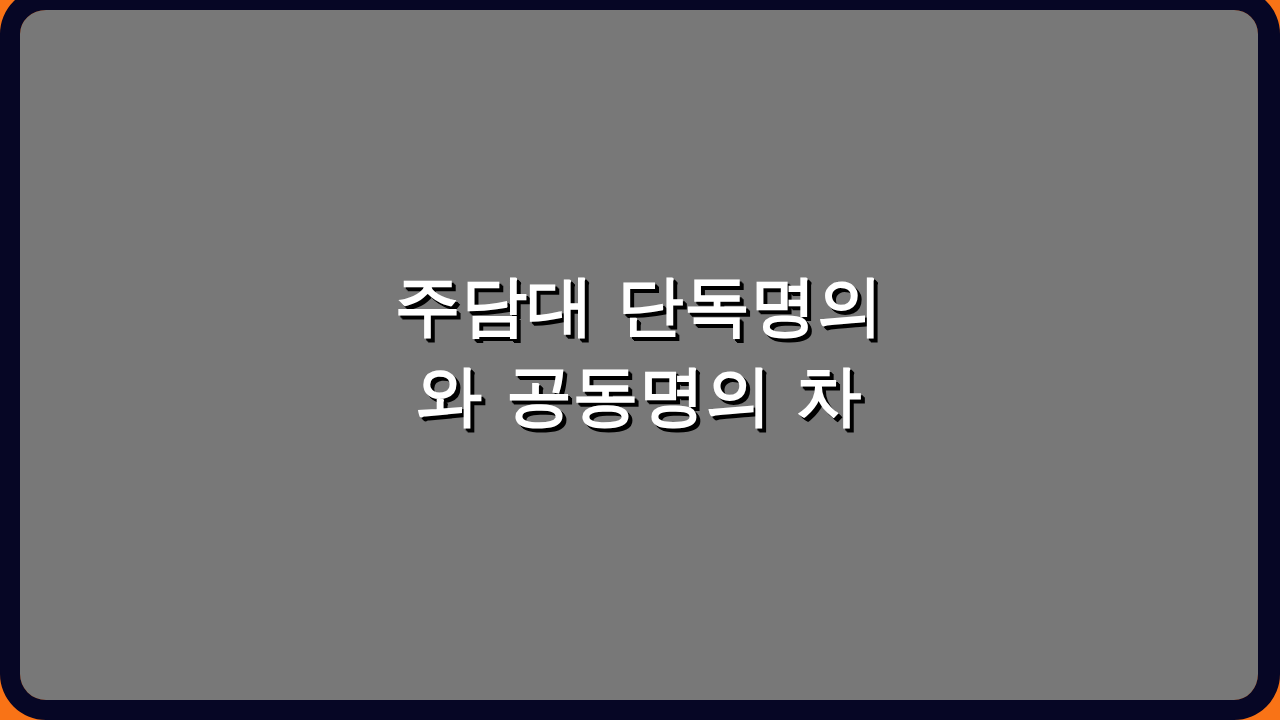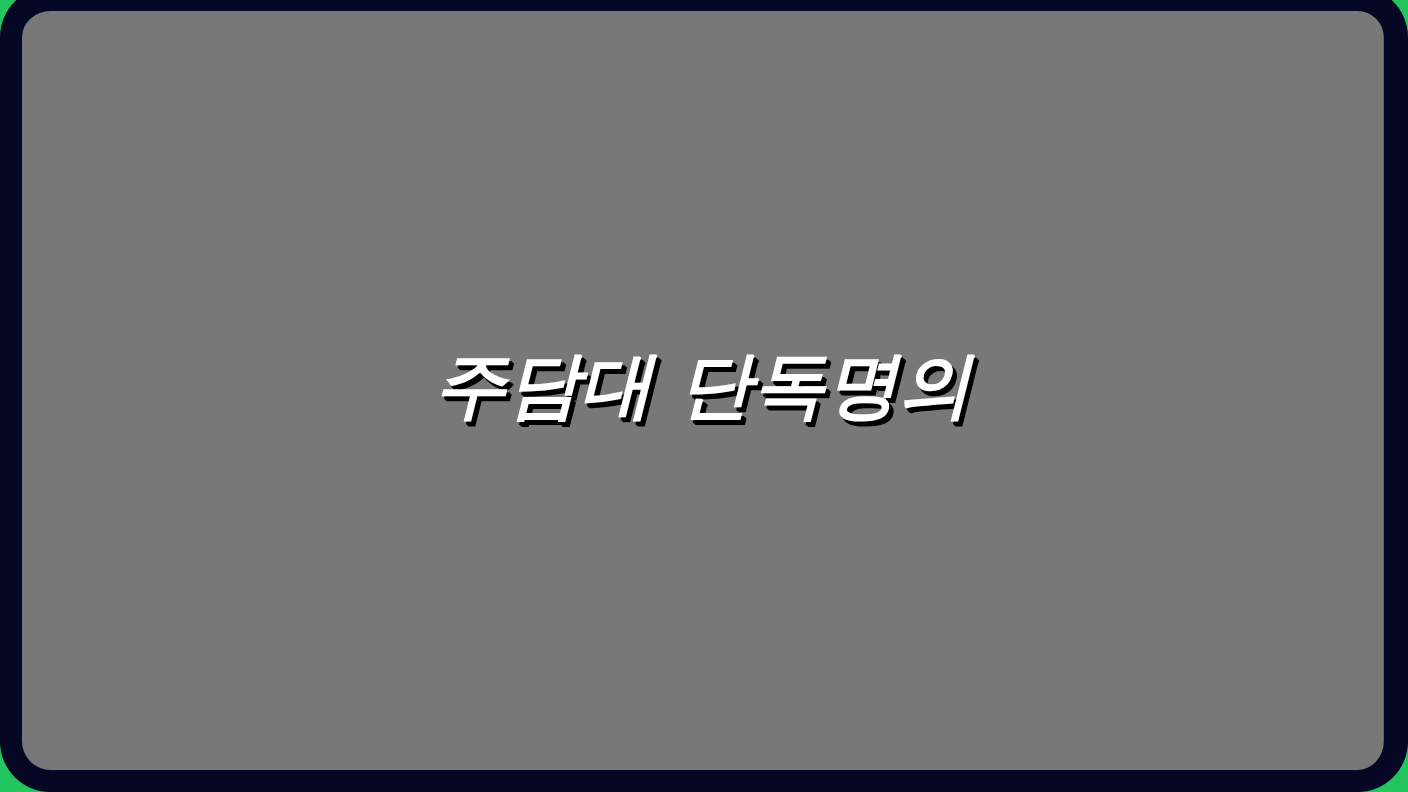--- a/index.html
+++ b/index.html
@@ -13,23 +13,22 @@
     height: 720px;
     overflow: hidden;
     font-family: "DejaVu Sans", "Liberation Sans", sans-serif;
   }
 
   
   .canvas {
     position: relative;
     width: 1280px;
     height: 720px;
-    background: #22c55e;
+    background: #f97316;
     box-sizing: border-box;
-    font-style: italic;
   }
 
   
   .frame {
     position: absolute;
     left: 0px;
     top: -12px;
     width: 1280px;
     height: 732px;
     box-sizing: border-box;
@@ -75,17 +74,18 @@
 </style>
 </head>
 <body>
 
 <div class="canvas">
 
   <div class="frame">
 
     <div class="title-block">
       <div class="title-line">주담대 단독명의</div>
+      <div class="title-line">와 공동명의 차</div>
     </div>
 
   </div>
 
 </div>
 
 </body></html>

